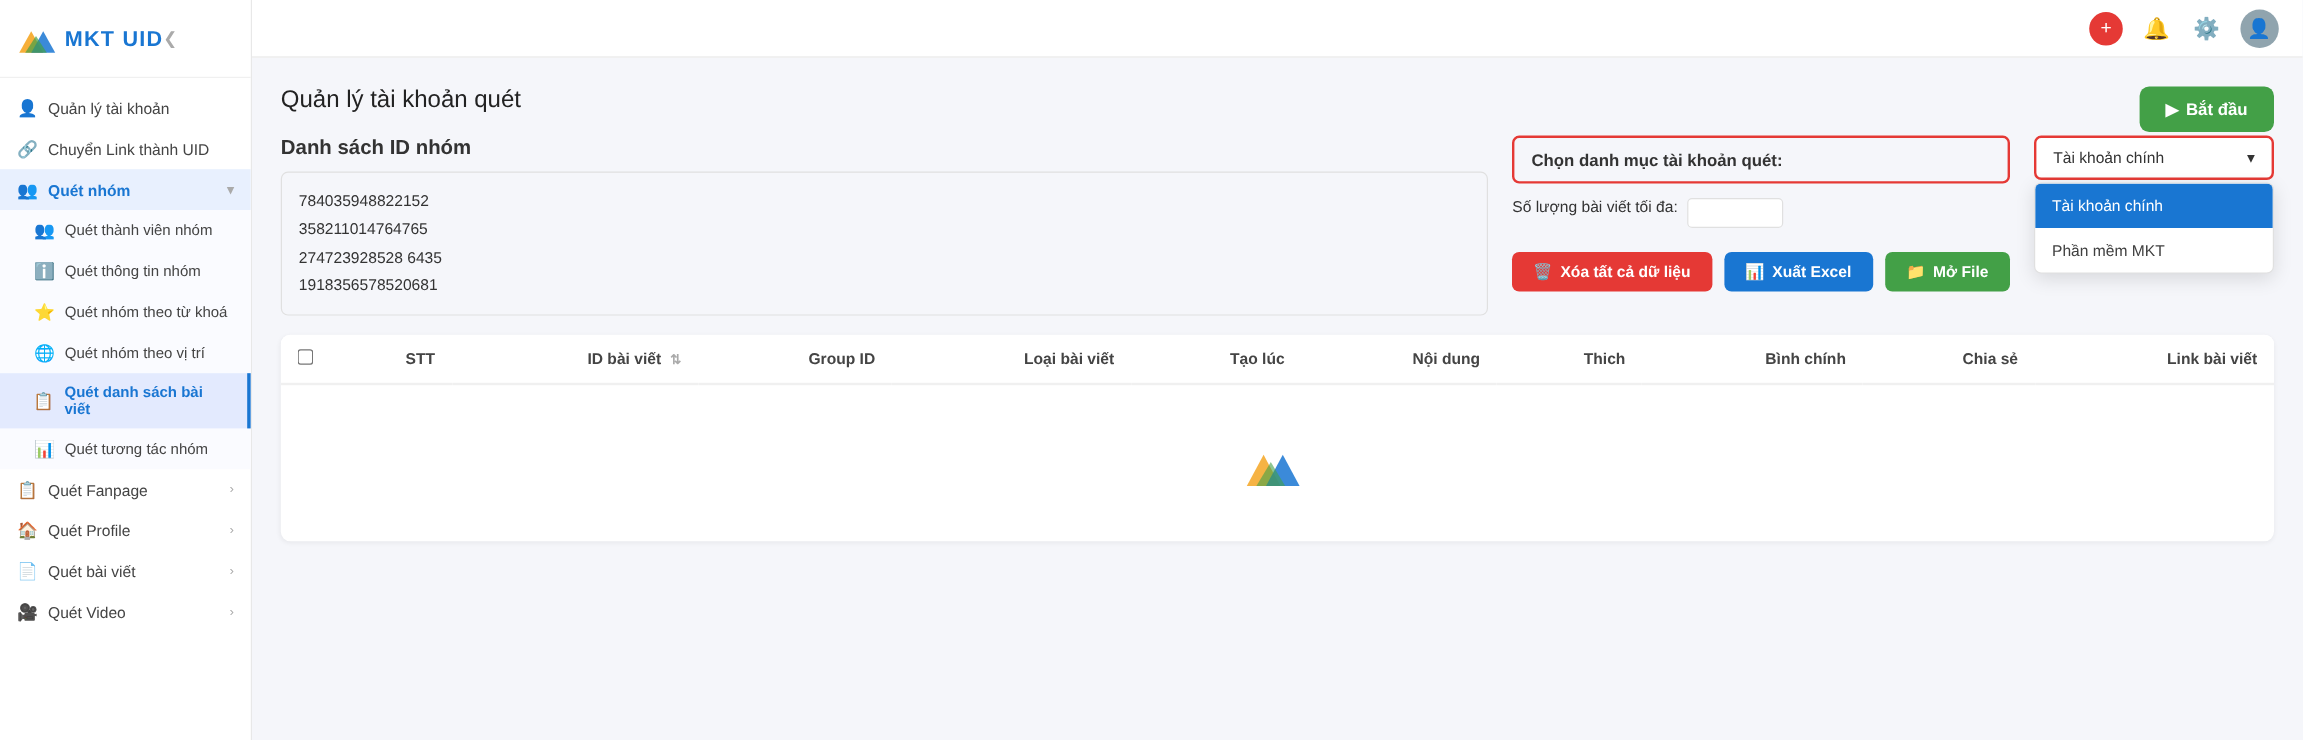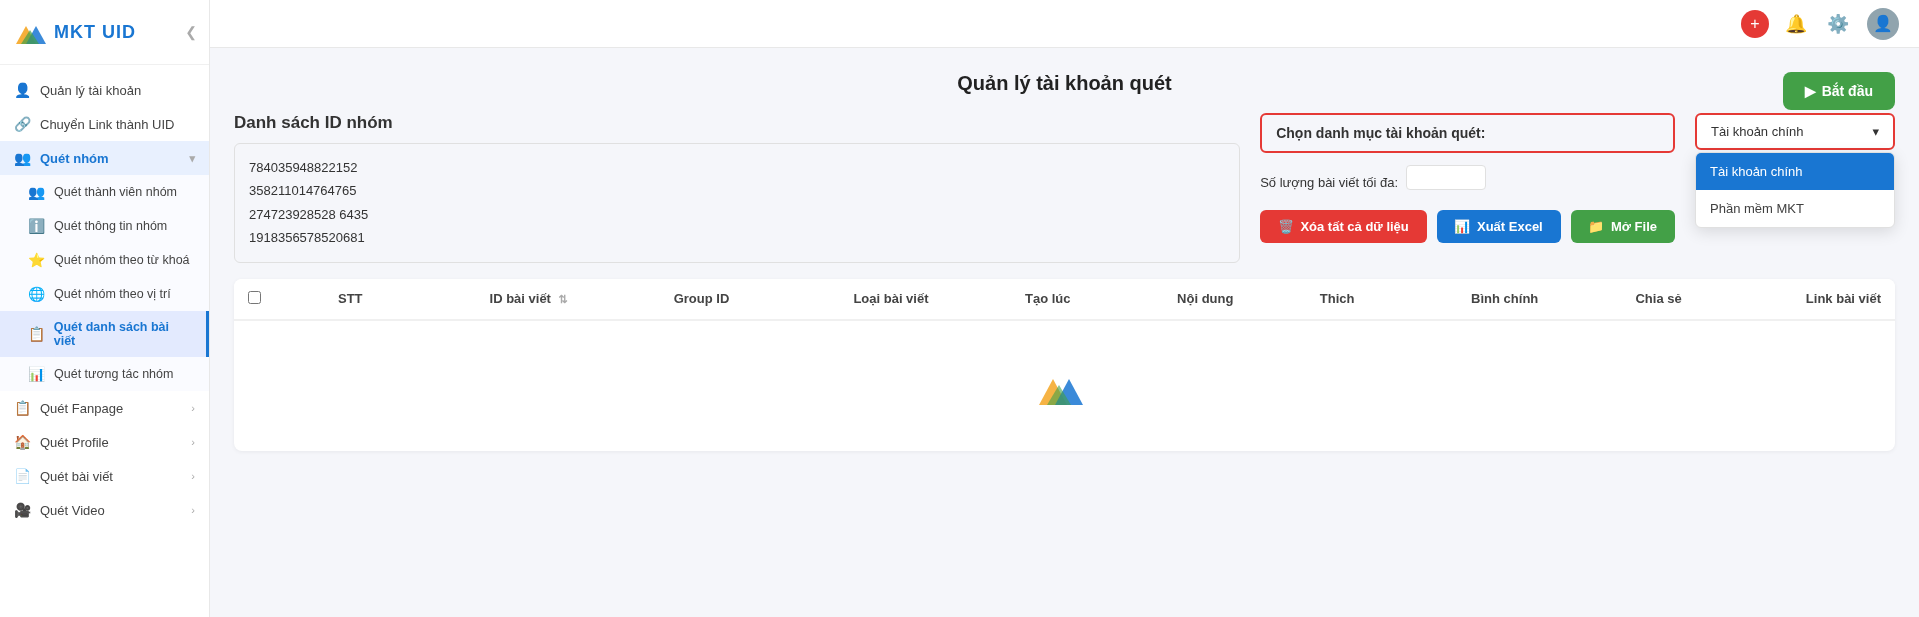--- a/index.html
+++ b/index.html
@@ -9,21 +9,21 @@
     .sidebar {
       width: 210px;
       background: #fff;
       height: 100%;
       display: flex;
       flex-direction: column;
       border-right: 1px solid #e8e8e8;
       flex-shrink: 0;
     }
     .sidebar-logo {
-      display: flex; align-items: center; justify-content: space-between;
+      display: flex; align-items: center; 
       padding: 14px 12px;
       border-bottom: 1px solid #f0f0f0;
     }
     .logo-area { display: flex; align-items: center; gap: 6px; }
     .logo-icon { width: 36px; height: 36px; }
     .logo-text { font-size: 18px; font-weight: 800; color: #1976d2; letter-spacing: 1px; }
     .collapse-btn { color: #aaa; cursor: pointer; font-size: 14px; }
 
     .sidebar-nav { flex: 1; overflow-y: auto; padding: 8px 0; }
     .nav-item {
@@ -69,21 +69,21 @@
     .topbar-avatar { width: 32px; height: 32px; border-radius: 50%; background: #90a4ae; display: flex; align-items: center; justify-content: center; color: #fff; font-size: 16px; cursor: pointer; }
 
     
     .content {
       flex: 1;
       padding: 24px;
       overflow-y: auto;
       position: relative;
     }
 
-    .page-title { font-size: 20px; font-weight: 700; color: #222; margin-bottom: 18px; text-align: center; }
+    .page-title { font-size: 20px; font-weight: 400; color: #222; margin-bottom: 18px; }
 
     .section-label { font-size: 17px; font-weight: 600; color: #333; margin-bottom: 10px; }
 
     .group-ids-box {
       border: 1px solid #e0e0e0;
       border-radius: 6px;
       padding: 12px 14px;
       min-height: 100px;
       font-size: 13px;
       color: #333;
@@ -114,21 +114,21 @@
       font-size: 14px;
       font-weight: 600;
       color: #333;
       display: flex;
       align-items: center;
       text-align: center;
     }
 
     .max-posts-row {
       display: flex;
-      align-items: flex-end;
+      align-items: flex-start;
       gap: 8px;
       font-size: 13px;
       color: #333;
     }
 
     .action-buttons {
       display: flex;
       gap: 10px;
       align-items: center;
       margin-top: 8px;

